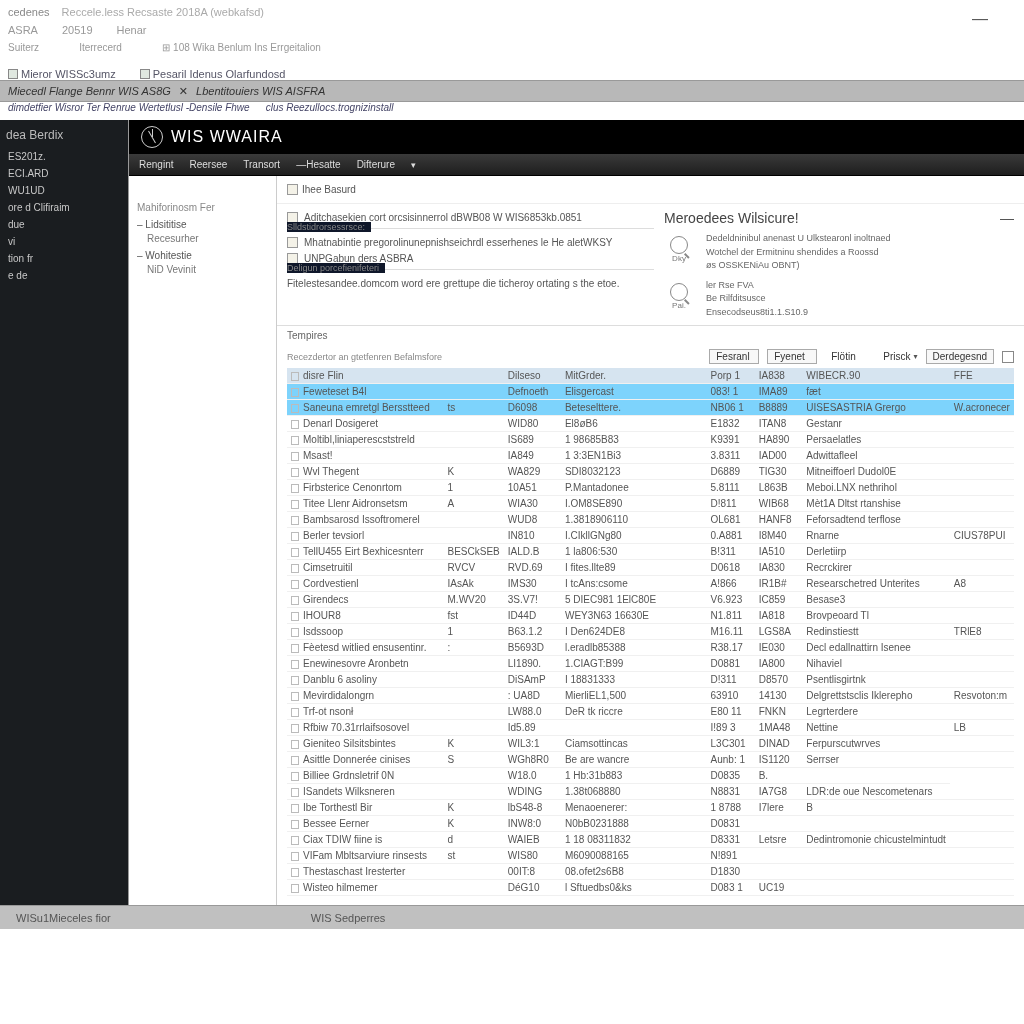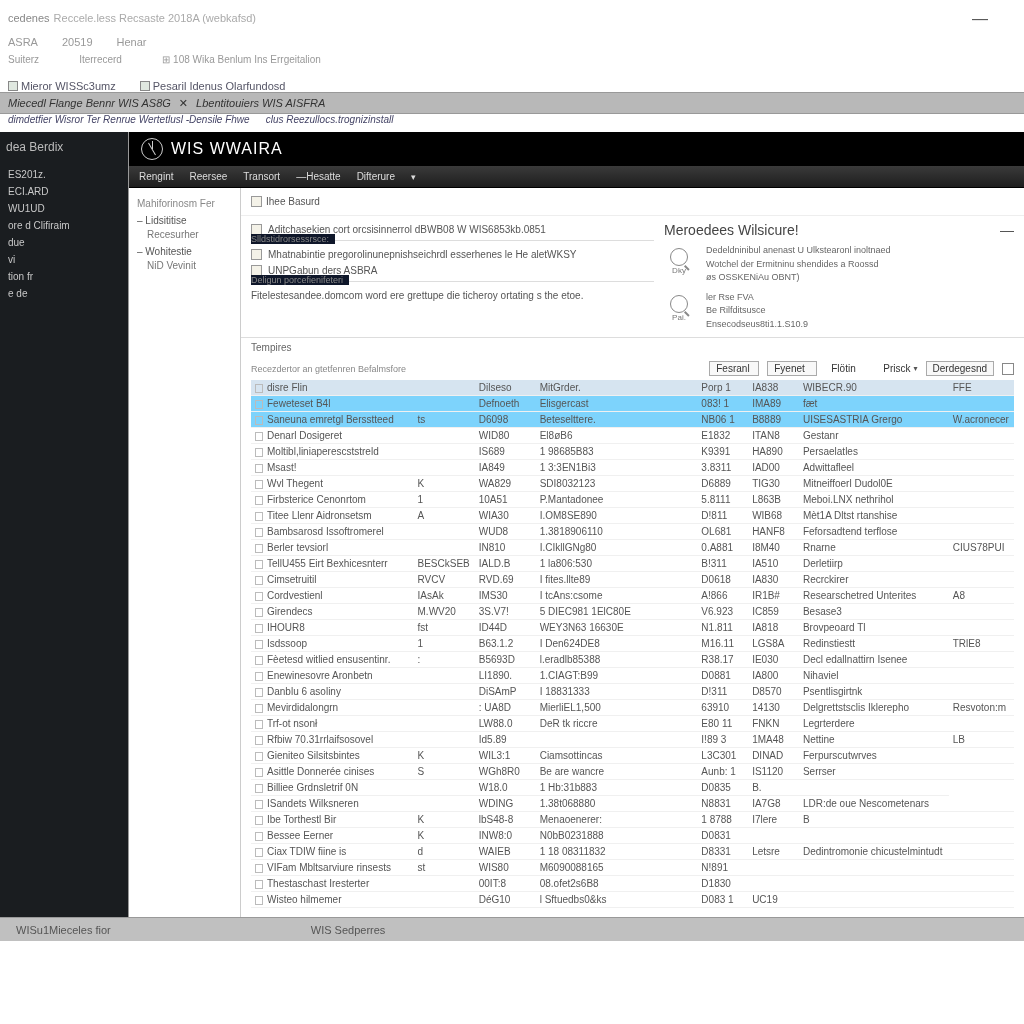--- a/index.html
+++ b/index.html
@@ -1,41 +1,41 @@
 <!DOCTYPE html>
 <html><head>
 <meta charset="utf-8">
 <style>
 *{box-sizing:border-box;margin:0;padding:0;font-family:Tahoma,Arial,sans-serif}
 body{width:1024px;height:1024px;overflow:hidden;background:#fff;font-size:11px;color:#333}
-.top-strip{height:20px;padding:18px 8px;display:flex;align-items:center;gap:4px;color:#888}
+.top-strip{height:20px;padding:12px 8px;display:flex;align-items:center;gap:12px;color:#888}
 .top-strip .faded{color:#aaa}
 .top-row2{height:18px;padding:0 8px;display:flex;gap:24px;color:#999;font-size:11px}
 .top-row3{height:18px;padding:0 8px;display:flex;gap:40px;color:#999;font-size:10px}
 .minimize-top{position:absolute;top:10px;right:36px;color:#555;font-size:16px}
 .tabbar{height:20px;padding:0 8px;display:flex;gap:24px;align-items:flex-end;font-size:11px;color:#556}
 .tabbar span{display:inline-flex;align-items:center;gap:3px}
 .icon-doc{display:inline-block;width:10px;height:10px;border:1px solid #888;background:#e0e8e0}
 .grey-titlebar{height:22px;background:#b8b8b8;display:flex;align-items:center;padding:2px 8px;gap:8px;font-size:11px;font-style:italic;color:#333;border-top:1px solid #999;border-bottom:1px solid #999}
 .grey-titlebar .x{font-style:normal}
 .link-row{height:18px;padding:0 8px;display:flex;gap:16px;font-size:10px;color:#446;font-style:italic}
 .main-area{display:flex;height:785px}
 .left-sidebar{width:128px;background:#1a1d20;color:#d0d0d0;padding:8px 6px;font-size:11px}
-.left-sidebar .hdr{font-size:12px;margin-bottom:12px;color:#bbb}
+.left-sidebar .hdr{font-size:12px;margin-bottom:6px;color:#bbb}
 .left-sidebar .item{padding:3px 2px;color:#c8c8c8;font-size:10px}
 .frame{flex:1;background:#fff;border-left:1px solid #999;display:flex;flex-direction:column}
 .brand-bar{height:34px;background:#000;color:#fff;display:flex;align-items:center;padding:0 12px;gap:8px;font-size:16px;letter-spacing:1px}
 .star-logo{width:22px;height:22px;border:1.5px solid #ccc;border-radius:50%;position:relative}
 .star-logo::before{content:"";position:absolute;left:50%;top:2px;width:1px;height:8px;background:#ccc}
 .star-logo::after{content:"";position:absolute;left:50%;top:50%;width:14px;height:1px;background:#ccc;transform:translate(-50%,-50%) rotate(60deg)}
 .menu-bar{height:22px;background:linear-gradient(#3a3a3a,#1e1e1e);color:#ddd;display:flex;align-items:center;padding:0 10px;gap:16px;font-size:10px;border-bottom:1px solid #000}
 .menu-bar span{cursor:default}
 .menu-bar .caret{font-size:9px}
 .content-row{flex:1;display:flex;overflow:hidden}
-.nav-panel{width:112px;border-right:1px solid #ccc;padding:10px 8px;font-size:10px;color:#555}
+.nav-panel{width:148px;border-right:1px solid #ccc;padding:26px 8px;font-size:10px;color:#555}
 .nav-panel .lbl{color:#888;margin-bottom:6px}
 .nav-panel .grp{margin-top:6px}
 .nav-panel .sub{padding-left:10px;margin-top:3px;color:#777}
 .doc-panel{flex:1;display:flex;flex-direction:column;overflow:hidden}
 .crumb{height:28px;padding:3px 10px;font-size:10px;color:#555;border-bottom:1px solid #eee;display:flex;align-items:center;gap:4px}
 .icon-sm{display:inline-block;width:11px;height:11px;border:1px solid #999;background:#f4f2e8}
 .header-zone{display:flex;border-bottom:1px solid #ddd}
 .header-left{flex:1;padding:8px 10px}
 .header-left .row{display:flex;align-items:center;gap:6px;margin-bottom:5px;font-size:10px;color:#555}
 .header-left .sep{border-top:1px solid #ddd;margin:4px 0;position:relative}

